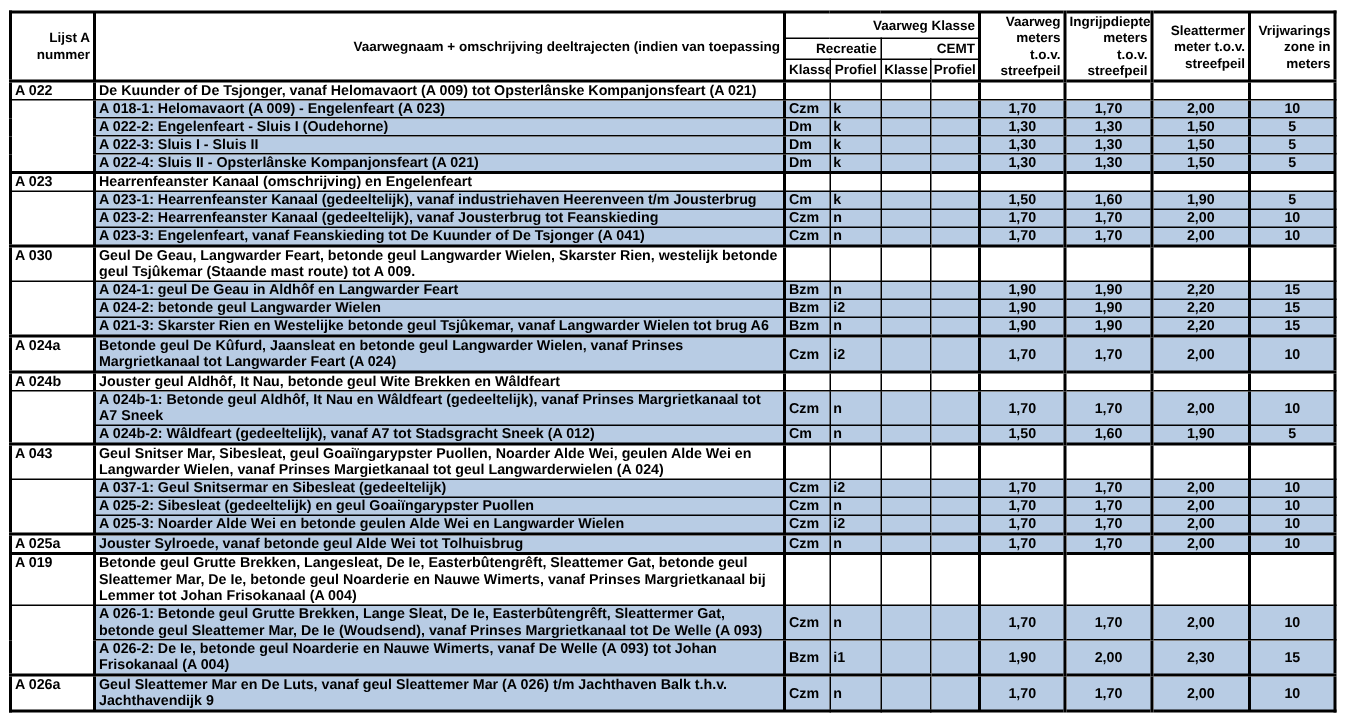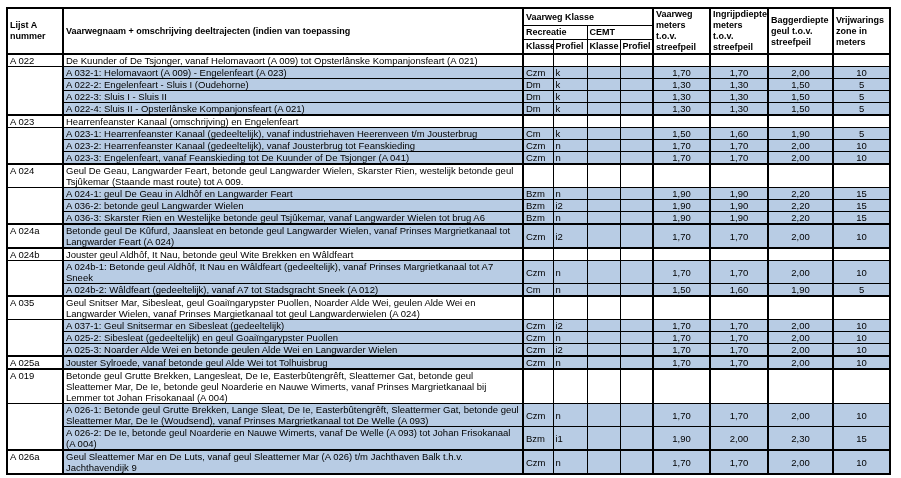--- a/index.html
+++ b/index.html
@@ -31,33 +31,33 @@
   col.c-bg    { width: 65px; }
   col.c-vz    { width: 57px; }
   th, td {
     border: 1px solid #000;
     padding: 0 2px;
     overflow: hidden;
   }
   thead th {
     font-size: 9px;
     font-weight: bold;
-    text-align: left;
+    text-align: right;
     vertical-align: middle;
     line-height: 11px;
     background: #ffffff;
   }
   thead tr.h2 th, thead tr.h3 th { height: 13px; }
   tbody td {
     font-size: 9.5px;
     line-height: 11px;
     vertical-align: top;
     background: #ffffff;
   }
-  tbody tr { height: 12px; }
+  tbody tr { height: 12px; font-weight: bold; }
   td.numcell { vertical-align: top; }
   td.kl  { vertical-align: middle; }
   td.val { text-align: center; vertical-align: middle; }
   td.hl  { background: #b8cce4; }
   .b2l { border-left: 2px solid #000; }
   tr.sec td { border-top: 2px solid #000; }
 </style>
 </head>
 <body>
 
@@ -75,21 +75,21 @@
       <col class="c-bg">
         <col class="c-vz">
     </colgroup>
     <thead>
       <tr class="h1">
         <th rowspan="3">Lijst A nummer</th>
         <th rowspan="3" class="b2l">Vaarwegnaam + omschrijving deeltrajecten (indien van toepassing</th>
         <th colspan="4" class="b2l">Vaarweg Klasse</th>
         <th rowspan="3" class="b2l">Vaarweg meters t.o.v. streefpeil</th>
         <th rowspan="3" class="b2l">Ingrijpdiepte meters t.o.v. streefpeil</th>
-        <th rowspan="3" class="b2l">Baggerdiepte geul t.o.v. streefpeil</th>
+        <th rowspan="3" class="b2l">Sleattermer meter t.o.v. streefpeil</th>
         <th rowspan="3" class="b2l">Vrijwarings zone in meters</th>
       </tr>
       <tr class="h2">
         <th colspan="2" class="b2l">Recreatie</th>
         <th colspan="2">CEMT</th>
       </tr>
       <tr class="h3">
         <th class="b2l">Klasse</th>
         <th>Profiel</th>
         <th>Klasse</th>
@@ -104,21 +104,21 @@
           <td class="kl"></td>
           <td class="kl"></td>
           <td class="kl"></td>
           <td class="val b2l"></td>
           <td class="val b2l"></td>
           <td class="val b2l"></td>
           <td class="val b2l"></td>
         </tr>
         <tr>
           <td class="numcell" rowspan="4"></td>
-          <td class="name b2l hl">A 032-1: Helomavaort (A 009) - Engelenfeart (A 023)</td>
+          <td class="name b2l hl">A 018-1: Helomavaort (A 009) - Engelenfeart (A 023)</td>
           <td class="kl b2l hl">Czm</td>
           <td class="kl hl">k</td>
           <td class="kl hl"></td>
           <td class="kl hl"></td>
           <td class="val b2l hl">1,70</td>
           <td class="val b2l hl">1,70</td>
           <td class="val b2l hl">2,00</td>
           <td class="val b2l hl">10</td>
         </tr>
         <tr>
@@ -194,21 +194,21 @@
           <td class="kl b2l hl">Czm</td>
           <td class="kl hl">n</td>
           <td class="kl hl"></td>
           <td class="kl hl"></td>
           <td class="val b2l hl">1,70</td>
           <td class="val b2l hl">1,70</td>
           <td class="val b2l hl">2,00</td>
           <td class="val b2l hl">10</td>
         </tr>
         <tr class="sec">
-          <td class="numcell">A 024</td>
+          <td class="numcell">A 030</td>
           <td class="name b2l">Geul De Geau, Langwarder Feart, betonde geul Langwarder Wielen, Skarster Rien, westelijk betonde geul Tsjûkemar (Staande mast route) tot A 009.</td>
           <td class="kl b2l"></td>
           <td class="kl"></td>
           <td class="kl"></td>
           <td class="kl"></td>
           <td class="val b2l"></td>
           <td class="val b2l"></td>
           <td class="val b2l"></td>
           <td class="val b2l"></td>
         </tr>
@@ -218,32 +218,32 @@
           <td class="kl b2l hl">Bzm</td>
           <td class="kl hl">n</td>
           <td class="kl hl"></td>
           <td class="kl hl"></td>
           <td class="val b2l hl">1,90</td>
           <td class="val b2l hl">1,90</td>
           <td class="val b2l hl">2,20</td>
           <td class="val b2l hl">15</td>
         </tr>
         <tr>
-          <td class="name b2l hl">A 036-2: betonde geul Langwarder Wielen</td>
+          <td class="name b2l hl">A 024-2: betonde geul Langwarder Wielen</td>
           <td class="kl b2l hl">Bzm</td>
           <td class="kl hl">i2</td>
           <td class="kl hl"></td>
           <td class="kl hl"></td>
           <td class="val b2l hl">1,90</td>
           <td class="val b2l hl">1,90</td>
           <td class="val b2l hl">2,20</td>
           <td class="val b2l hl">15</td>
         </tr>
         <tr>
-          <td class="name b2l hl">A 036-3: Skarster Rien en Westelijke betonde geul Tsjûkemar, vanaf Langwarder Wielen tot brug A6</td>
+          <td class="name b2l hl">A 021-3: Skarster Rien en Westelijke betonde geul Tsjûkemar, vanaf Langwarder Wielen tot brug A6</td>
           <td class="kl b2l hl">Bzm</td>
           <td class="kl hl">n</td>
           <td class="kl hl"></td>
           <td class="kl hl"></td>
           <td class="val b2l hl">1,90</td>
           <td class="val b2l hl">1,90</td>
           <td class="val b2l hl">2,20</td>
           <td class="val b2l hl">15</td>
         </tr>
         <tr class="sec">
@@ -287,21 +287,21 @@
           <td class="kl b2l hl">Cm</td>
           <td class="kl hl">n</td>
           <td class="kl hl"></td>
           <td class="kl hl"></td>
           <td class="val b2l hl">1,50</td>
           <td class="val b2l hl">1,60</td>
           <td class="val b2l hl">1,90</td>
           <td class="val b2l hl">5</td>
         </tr>
         <tr class="sec">
-          <td class="numcell">A 035</td>
+          <td class="numcell">A 043</td>
           <td class="name b2l">Geul Snitser Mar, Sibesleat, geul Goaiïngarypster Puollen, Noarder Alde Wei, geulen Alde Wei en Langwarder Wielen, vanaf Prinses Margietkanaal tot geul Langwarderwielen (A 024)</td>
           <td class="kl b2l"></td>
           <td class="kl"></td>
           <td class="kl"></td>
           <td class="kl"></td>
           <td class="val b2l"></td>
           <td class="val b2l"></td>
           <td class="val b2l"></td>
           <td class="val b2l"></td>
         </tr>

